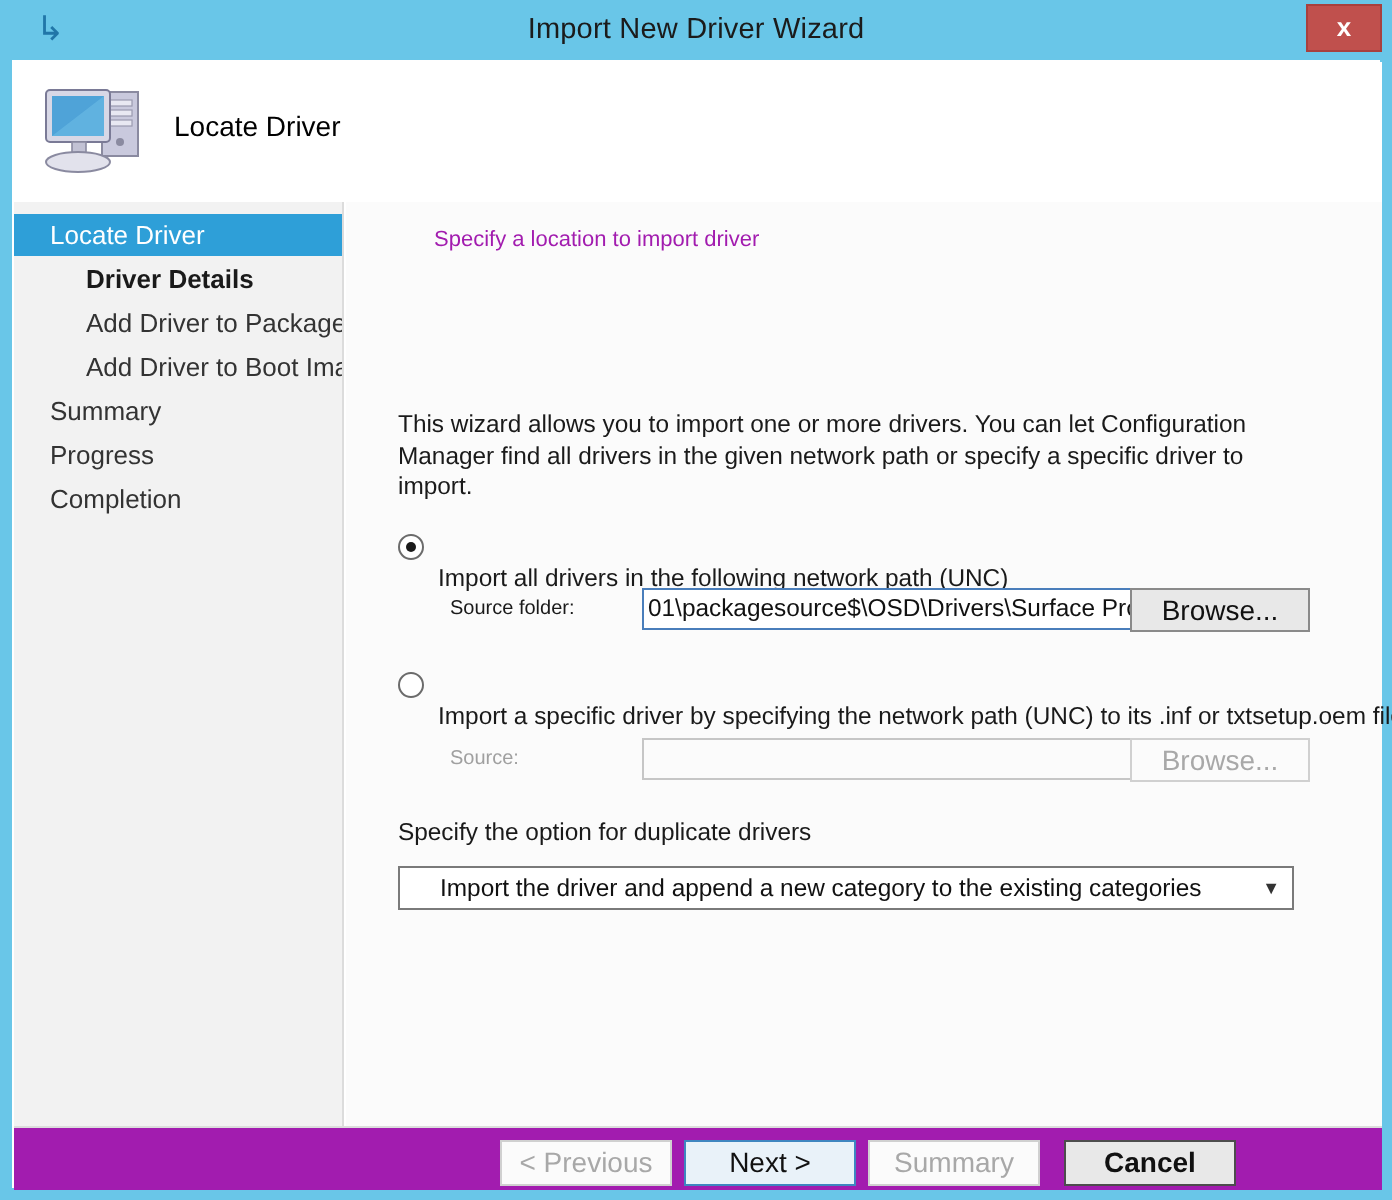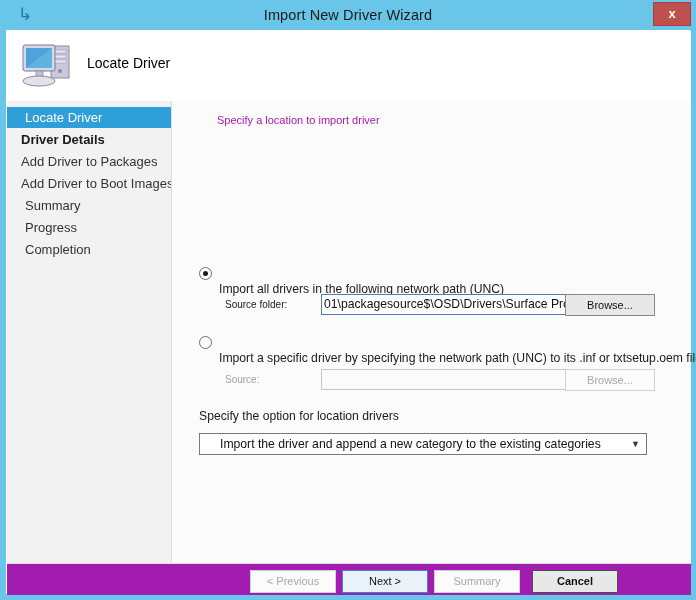--- a/index.html
+++ b/index.html
@@ -119,21 +119,21 @@
     height: 21px;
     line-height: 21px;
     font-size: 13px;
     color: #333333;
     white-space: nowrap;
     box-sizing: border-box;
     padding-left: 18px;
     cursor: default;
   }
   .nav-item.indent {
-    padding-left: 14px;
+    padding-left: 36px;
   }
   .nav-item.selected {
     background: #2e9fd8;
     color: #ffffff;
   }
   .nav-item.bold {
     font-weight: bold;
     color: #1a1a1a;
   }
 
@@ -273,21 +273,21 @@
     vertical-align: -2px;
     margin-left: 0px;
   }
 
   .btn {
     position: absolute;
     box-sizing: border-box;
     background: #e8e8e8;
     border: 1px solid #8a8a8a;
     font-family: "Liberation Sans", sans-serif;
-    font-size: 11px;
+    font-size: 14px;
     color: #111111;
     text-align: center;
     cursor: pointer;
   }
   .btn.disabled {
     background: #fbfbfb;
     border-color: #d0d0d0;
     color: #a8a8a8;
     cursor: default;
   }
@@ -398,40 +398,41 @@
     <div id="sidebar-scroll">
       <div id="scroll-left">❮</div>
       <div id="scroll-thumb">|||</div>
       <div id="scroll-track-rest"></div>
       <div id="scroll-right">❯</div>
     </div>
 
     <div id="content">
 
       <div id="page-heading">Specify a location to import driver</div>
+      <div id="intro-text">This wizard allows you to import one or more drivers. You can let Configuration Manager find all drivers in the given network path or specify a specific driver to import.</div>
 
       <div class="radio-row" style="top:165px;">
         <span class="radio-mark checked"></span>
         <span class="radio-label">Import all drivers in the following network path (UNC)</span>
       </div>
 
       <div class="field-label" style="left:52px; top:198px;">Source folder:</div>
       <div class="text-input focused" style="left:148px; top:193px; width:260px;"><span>01\packagesource$\OSD\Drivers\Surface Pro</span><span class="caret"></span></div>
       <div class="btn" style="left:392px; top:193px; width:90px; height:22px; line-height:20px;">Browse...</div>
 
       <div class="radio-row" style="top:234px;">
         <span class="radio-mark"></span>
         <span class="radio-label">Import a specific driver by specifying the network path (UNC) to its .inf or txtsetup.oem file</span>
       </div>
 
       <div class="field-label disabled" style="left:52px; top:273px;">Source:</div>
       <div class="text-input disabled" style="left:148px; top:268px; width:260px;"></div>
       <div class="btn disabled" style="left:392px; top:268px; width:90px; height:22px; line-height:20px;">Browse...</div>
 
-      <div id="dup-label">Specify the option for location drivers</div>
+      <div id="dup-label">Specify the option for duplicate drivers</div>
       <div id="dup-select">
         <span>Import the driver and append a new category to the existing categories</span>
         <span id="dup-arrow">▼</span>
       </div>
 
     </div>
 
     <div id="footer">
       <div class="btn footer-btn disabled" style="left:243px; width:86px;">&lt; Previous</div>
       <div class="btn footer-btn focused" style="left:335px; width:86px;">Next &gt;</div>

